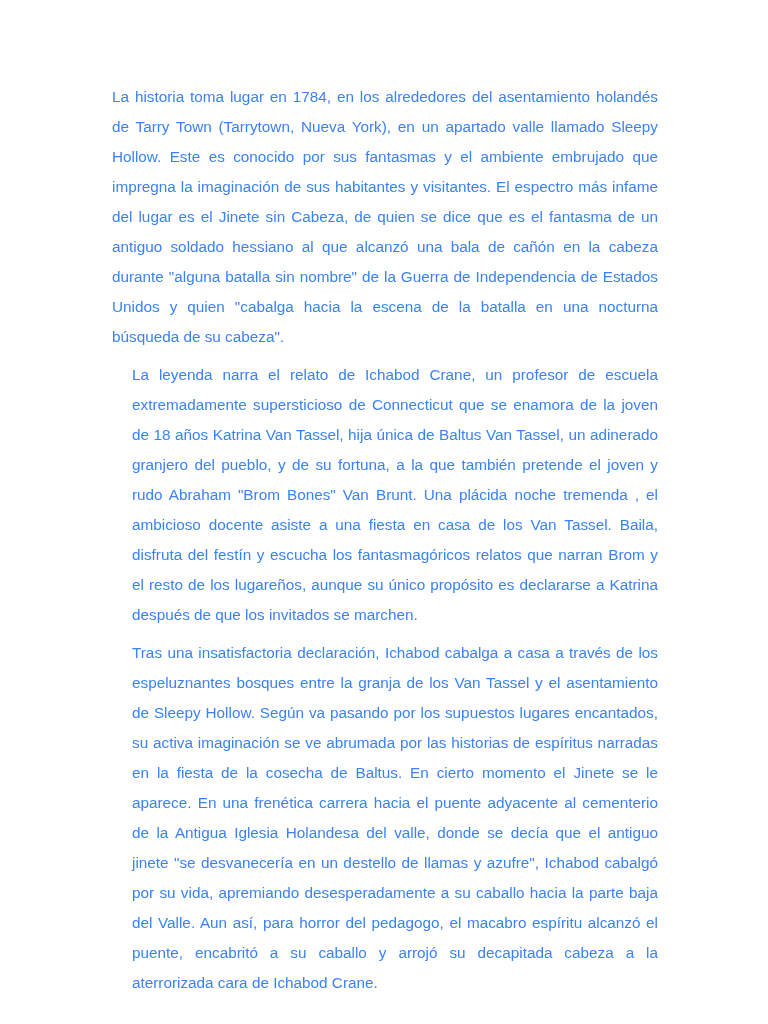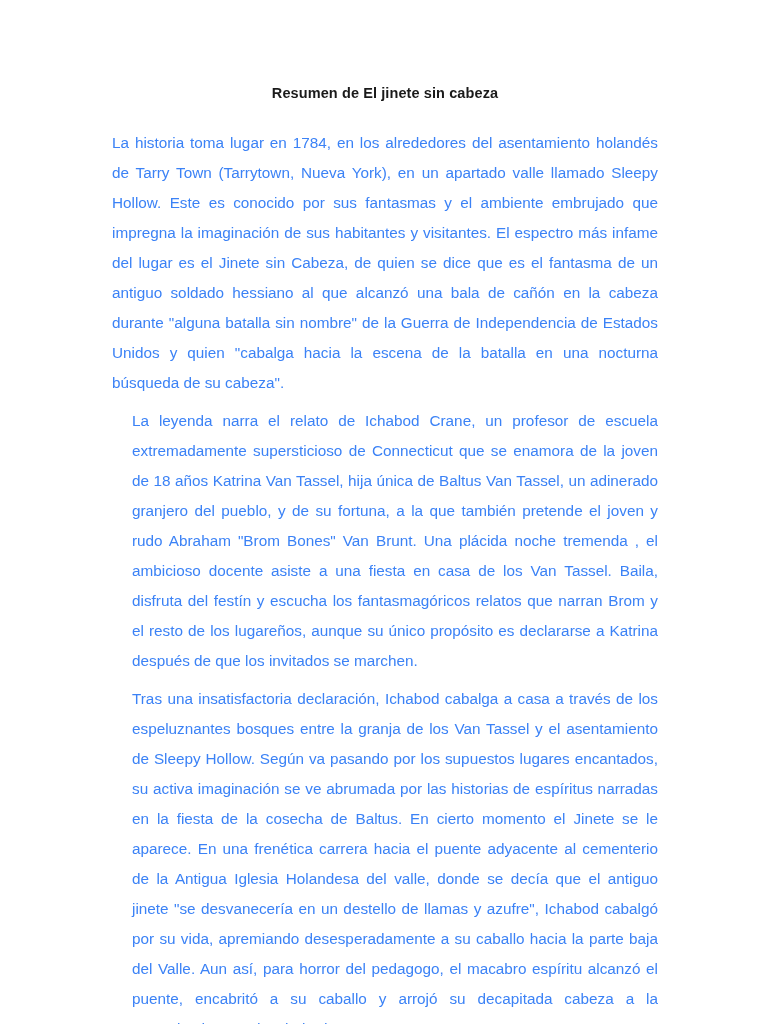--- a/index.html
+++ b/index.html
@@ -61,21 +61,20 @@
   .para:last-child {
     margin-bottom: 0;
   }
 </style>
 </head>
 <body>
 
 <div class="page">
   <div class="content">
 
-    <h1 class="doc-title">Resumen de El jinete sin cabeza</h1>
 
     <p class="para">La historia toma lugar en 1784, en los alrededores del asentamiento holandés de Tarry Town (Tarrytown, Nueva York), en un apartado valle llamado Sleepy Hollow. Este es conocido por sus fantasmas y el ambiente embrujado que impregna la imaginación de sus habitantes y visitantes. El espectro más infame del lugar es el Jinete sin Cabeza, de quien se dice que es el fantasma de un antiguo soldado hessiano al que alcanzó una bala de cañón en la cabeza durante "alguna batalla sin nombre" de la Guerra de Independencia de Estados Unidos y quien "cabalga hacia la escena de la batalla en una nocturna búsqueda de su cabeza".</p>
 
     <p class="para">La leyenda narra el relato de Ichabod Crane, un profesor de escuela extremadamente supersticioso de Connecticut que se enamora de la joven de 18 años Katrina Van Tassel, hija única de Baltus Van Tassel, un adinerado granjero del pueblo, y de su fortuna, a la que también pretende el joven y rudo Abraham "Brom Bones" Van Brunt. Una plácida noche tremenda , el ambicioso docente asiste a una fiesta en casa de los Van Tassel. Baila, disfruta del festín y escucha los fantasmagóricos relatos que narran Brom y el resto de los lugareños, aunque su único propósito es declararse a Katrina después de que los invitados se marchen.</p>
 
     <p class="para">Tras una insatisfactoria declaración, Ichabod cabalga a casa a través de los espeluznantes bosques entre la granja de los Van Tassel y el asentamiento de Sleepy Hollow. Según va pasando por los supuestos lugares encantados, su activa imaginación se ve abrumada por las historias de espíritus narradas en la fiesta de la cosecha de Baltus. En cierto momento el Jinete se le aparece. En una frenética carrera hacia el puente adyacente al cementerio de la Antigua Iglesia Holandesa del valle, donde se decía que el antiguo jinete "se desvanecería en un destello de llamas y azufre", Ichabod cabalgó por su vida, apremiando desesperadamente a su caballo hacia la parte baja del Valle. Aun así, para horror del pedagogo, el macabro espíritu alcanzó el puente, encabritó a su caballo y arrojó su decapitada cabeza a la aterrorizada cara de Ichabod Crane.</p>
 
   </div>
 </div>
 

